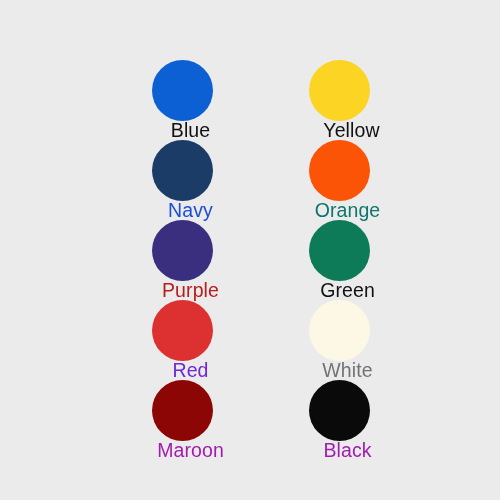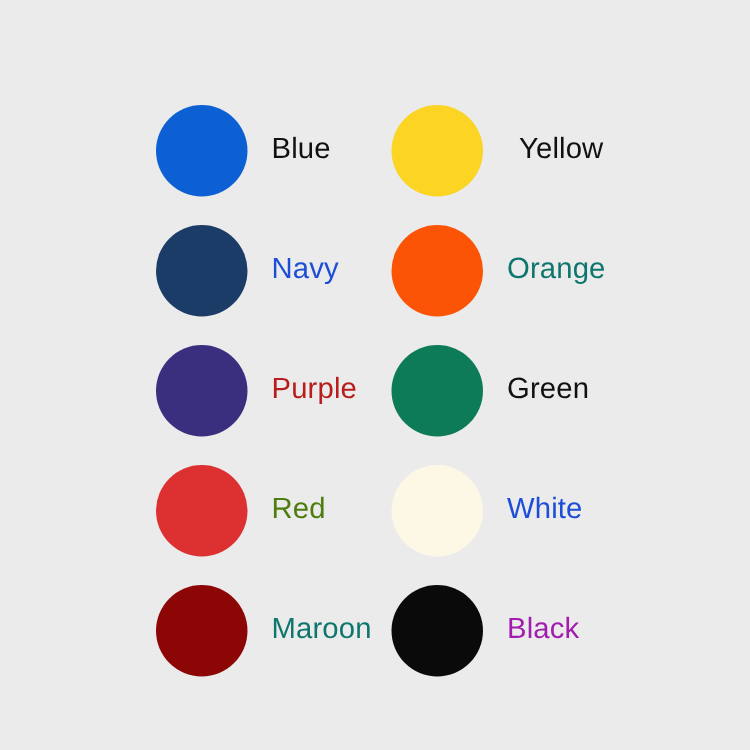--- a/index.html
+++ b/index.html
@@ -26,21 +26,21 @@
     left: 104px;
     top: 60px;
     width: 330px;
     display: grid;
     grid-template-columns: 157px 157px;
     grid-template-rows: repeat(5, 80px);
     align-items: center;
   }
   .swatch-item {
     display: flex;
-    flex-direction: row;
+    flex-direction: column;
     align-items: center;
     height: 80px;
   }
   .swatch-dot {
     width: 61px;
     height: 61px;
     border-radius: 50%;
     flex: 0 0 auto;
     display: block;
   }
@@ -85,31 +85,31 @@
       <span class="swatch-label" style="color: #b91c1c;">Purple</span>
     </div>
 
     <div class="swatch-item">
       <span class="swatch-dot" style="background-color: rgb(13, 123, 88);"></span>
       <span class="swatch-label" style="color: rgb(17, 17, 17);">Green</span>
     </div>
 
     <div class="swatch-item">
       <span class="swatch-dot" style="background-color: rgb(221, 48, 48);"></span>
-      <span class="swatch-label" style="color: #4d7c0f;">Red</span>
+      <span class="swatch-label" style="color: #6d28d9;">Red</span>
     </div>
 
     <div class="swatch-item">
       <span class="swatch-dot" style="background-color: rgb(253, 248, 230);"></span>
-      <span class="swatch-label" style="color: #1d4ed8;">White</span>
+      <span class="swatch-label" style="color: #737373;">White</span>
     </div>
 
     <div class="swatch-item">
       <span class="swatch-dot" style="background-color: rgb(140, 6, 6);"></span>
-      <span class="swatch-label" style="color: #0f766e;">Maroon</span>
+      <span class="swatch-label" style="color: #a21caf;">Maroon</span>
     </div>
 
     <div class="swatch-item">
       <span class="swatch-dot" style="background-color: rgb(10, 10, 10);"></span>
       <span class="swatch-label" style="color: #a21caf; text-align: center;">Black</span>
     </div>
 
   </div>
 </div>
 

